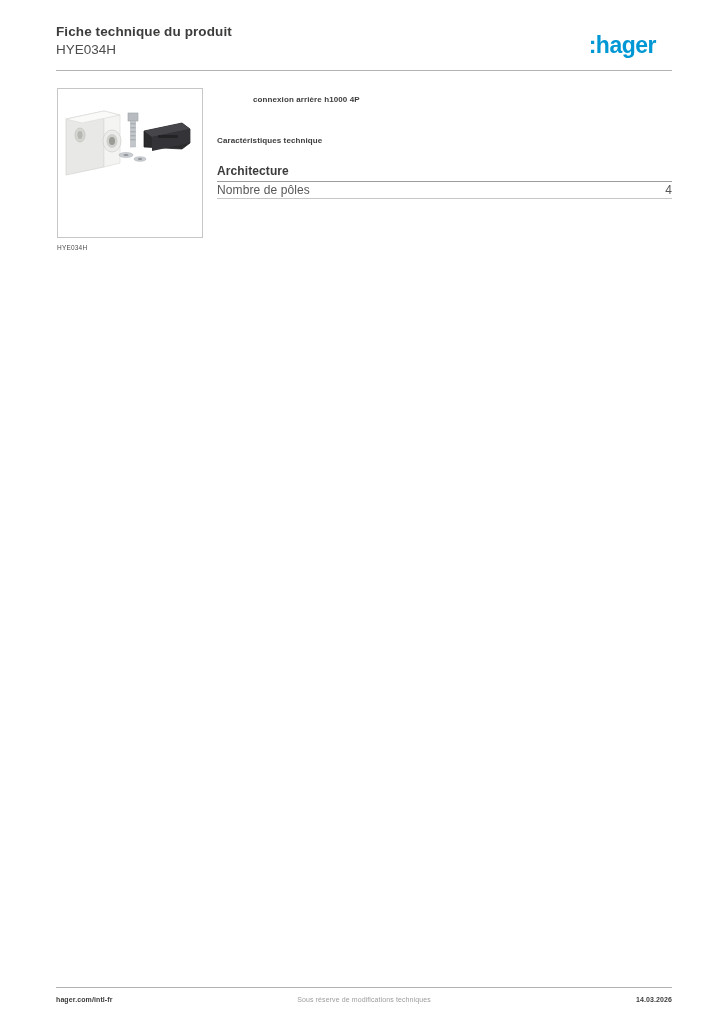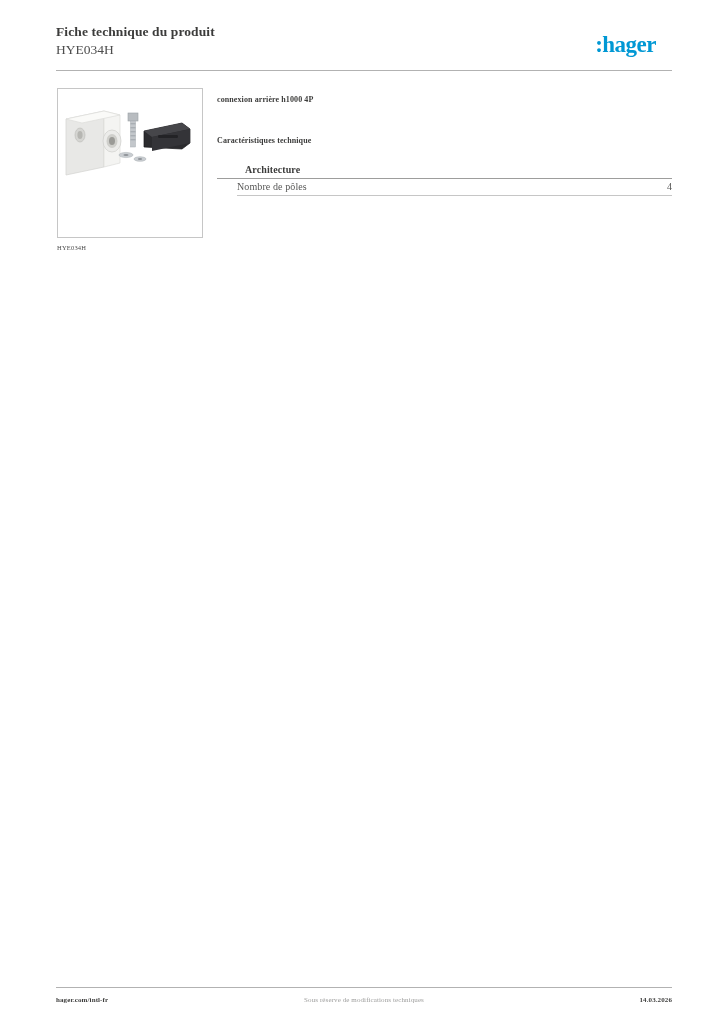--- a/index.html
+++ b/index.html
@@ -15,21 +15,20 @@
     position: relative;
     overflow: hidden;
   }
 
   .page {
     position: absolute;
     left: 0;
     top: 0;
     width: 724px;
     height: 1024px;
-    font-family: Liberation Serif, serif;
   }
 
   
   .header {
     position: absolute;
     left: 56px;
     top: 24px;
     width: 616px;
     height: 46px;
   }
@@ -98,55 +97,54 @@
     left: 217px;
     top: 94px;
     width: 455px;
   }
   .product-name {
     font-size: 8px;
     font-weight: bold;
     color: #3c3c3b;
     letter-spacing: 0.1px;
     line-height: 11px;
+    margin-left: 36px;
   }
   .section-title {
     font-size: 8px;
     font-weight: bold;
     color: #3c3c3b;
     margin-top: 30px;
     letter-spacing: 0.1px;
     line-height: 11px;
   }
   .group {
     margin-top: 18px;
   }
   .group-title {
-    font-size: 10px;
+    font-size: 12px;
     font-weight: bold;
     color: #3c3c3b;
     padding-bottom: 3px;
     letter-spacing: 0.1px;
-    margin-left: 28px;
   }
   .group-rule {
     height: 1px;
     background: #9d9d9c;
     width: 100%;
   }
   .spec-row {
     display: flex;
     justify-content: space-between;
     align-items: flex-end;
-    font-size: 10px;
+    font-size: 12px;
     color: #575756;
     padding: 3px 0 3px 0;
     border-bottom: 1px solid #c6c6c6;
     line-height: 10px;
-    margin-left: 20px;
   }
   .spec-label {
     text-align: left;
     letter-spacing: 0.1px;
   }
   .spec-value {
     text-align: right;
     letter-spacing: 0.1px;
   }
 

